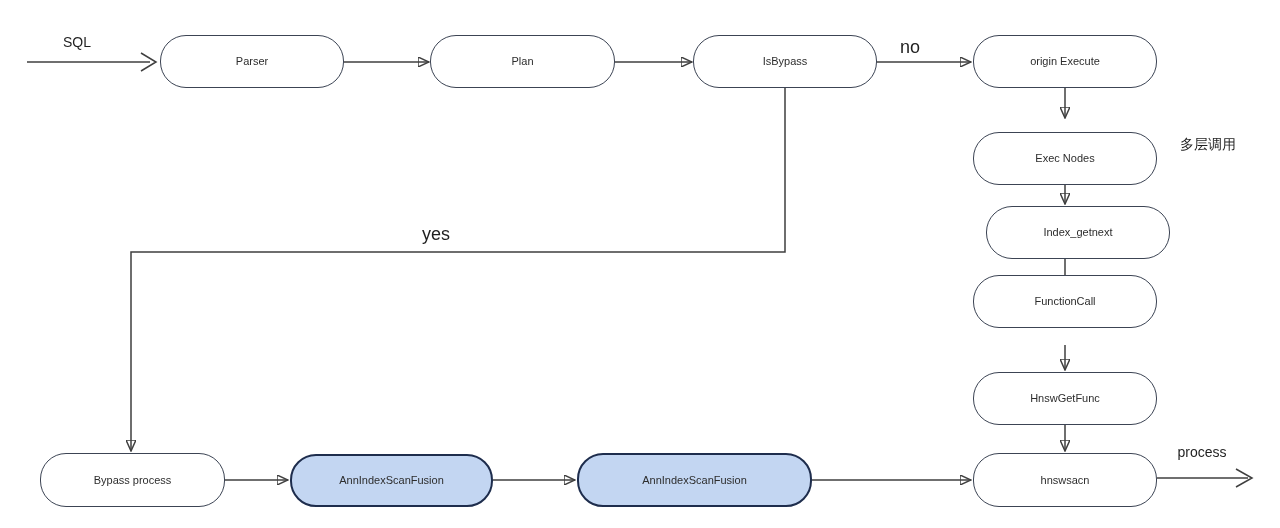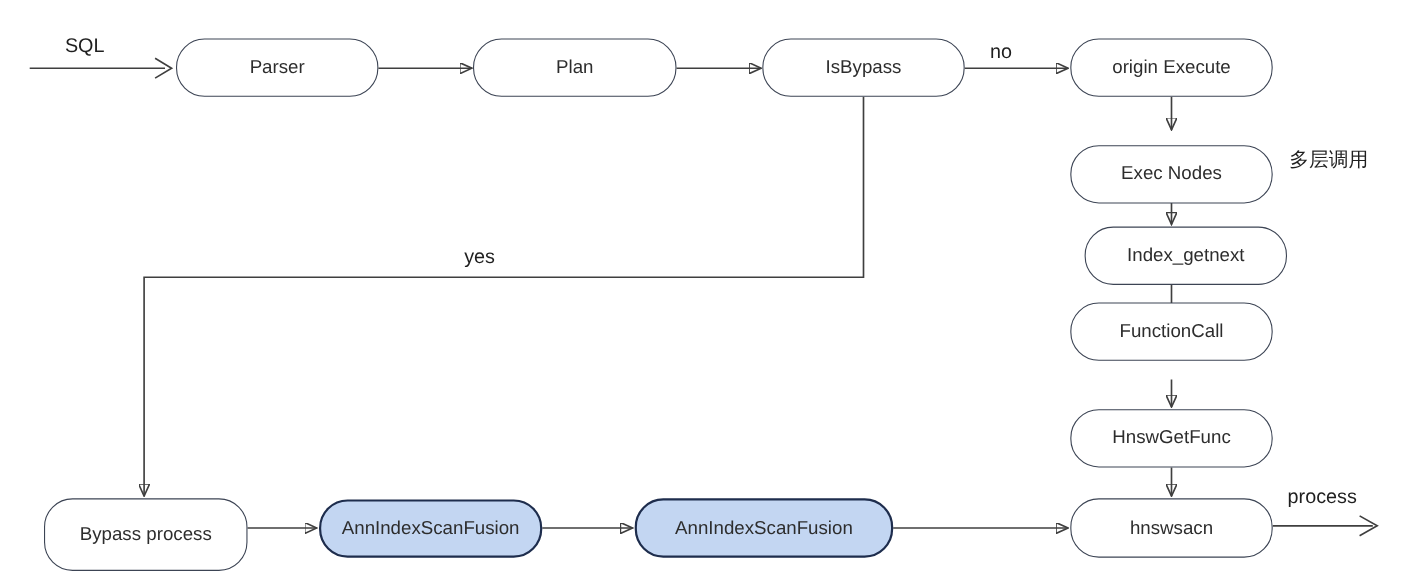--- a/index.html
+++ b/index.html
@@ -33,38 +33,38 @@
     fill: none;
   }
   .node {
     position: absolute;
     display: flex;
     align-items: center;
     justify-content: center;
     background: var(--node-fill);
     border: 1.6px solid var(--node-border);
     border-radius: 26px;
-    font-size: 17px;
+    font-size: 11px;
     color: var(--text);
     text-align: center;
     line-height: 1.1;
   }
   .node.highlight {
     background: var(--hl-fill);
     border: 2px solid var(--hl-border);
   }
   .edge-label {
     position: absolute;
     transform: translate(-50%, -50%);
     font-size: 18px;
     color: #1f1f1f;
     white-space: nowrap;
     background: transparent;
   }
-  .edge-label.big { font-size: 18px; }
+  .edge-label.big { font-size: 14px; }
 </style>
 </head>
 <body>
 
 <div class="canvas">
 
   <svg class="edges" viewBox="0 0 1280 528" xmlns="http://www.w3.org/2000/svg">
     <defs>
       <marker id="arrowSolid" markerUnits="userSpaceOnUse" markerWidth="12" markerHeight="10" refX="11" refY="5" orient="auto">
         <path d="M0,0 L11,5 L0,10 Z" fill="#3f3f3f" stroke="none"></path>
@@ -98,21 +98,21 @@
   <div class="node" style="left:430px; top:35px; width:185px; height:53px;">Plan</div>
   <div class="node" style="left:693px; top:35px; width:184px; height:53px;">IsBypass</div>
   <div class="node" style="left:973px; top:35px; width:184px; height:53px;">origin Execute</div>
 
   <div class="node" style="left:973px; top:120px; width:184px; height:53px;margin-top:12px;">Exec Nodes</div>
   <div class="node" style="left:973px; top:206px; width:184px; height:53px;margin-left:13px;">Index_getnext</div>
   <div class="node" style="left:973px; top:275px; width:184px; height:53px;">FunctionCall</div>
   <div class="node" style="left:973px; top:372px; width:184px; height:53px;">HnswGetFunc</div>
   <div class="node" style="left:973px; top:453px; width:184px; height:54px;">hnswsacn</div>
 
-  <div class="node" style="left:40px; top:453px; width:185px; height:66px;text-align:center;">Bypass process</div>
+  <div class="node" style="left:40px; top:453px; width:185px; height:54px;text-align:center;">Bypass process</div>
   <div class="node highlight" style="left:290px; top:454px; width:203px; height:53px;">AnnIndexScanFusion</div>
   <div class="node highlight" style="left:577px; top:453px; width:235px; height:54px;">AnnIndexScanFusion</div>
 
   <div class="edge-label big" style="left:77px; top:42px;">SQL</div>
   <div class="edge-label" style="left:910px; top:47px;">no</div>
   <div class="edge-label" style="left:436px; top:234px;">yes</div>
   <div class="edge-label big" style="left:1208px; top:145px;">多层调用</div>
   <div class="edge-label big" style="left:1202px; top:452px;">process</div>
 
 </div>

